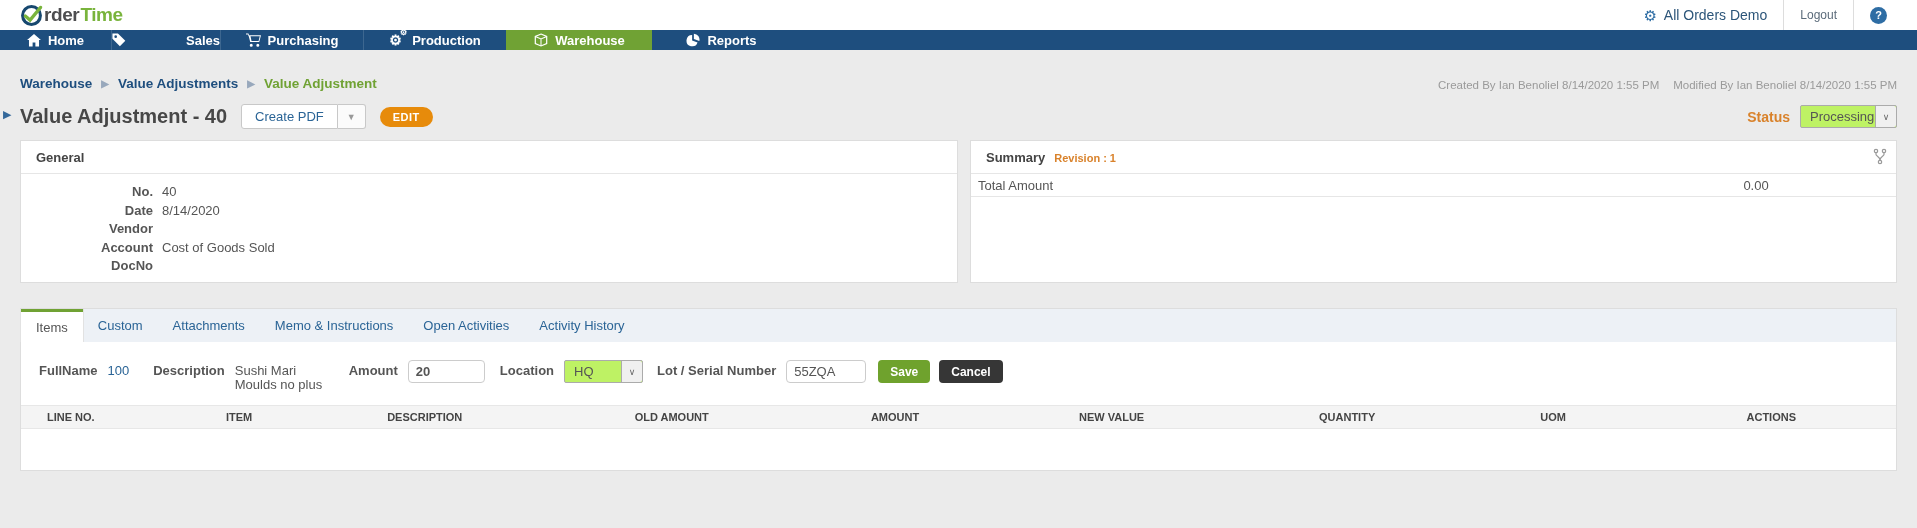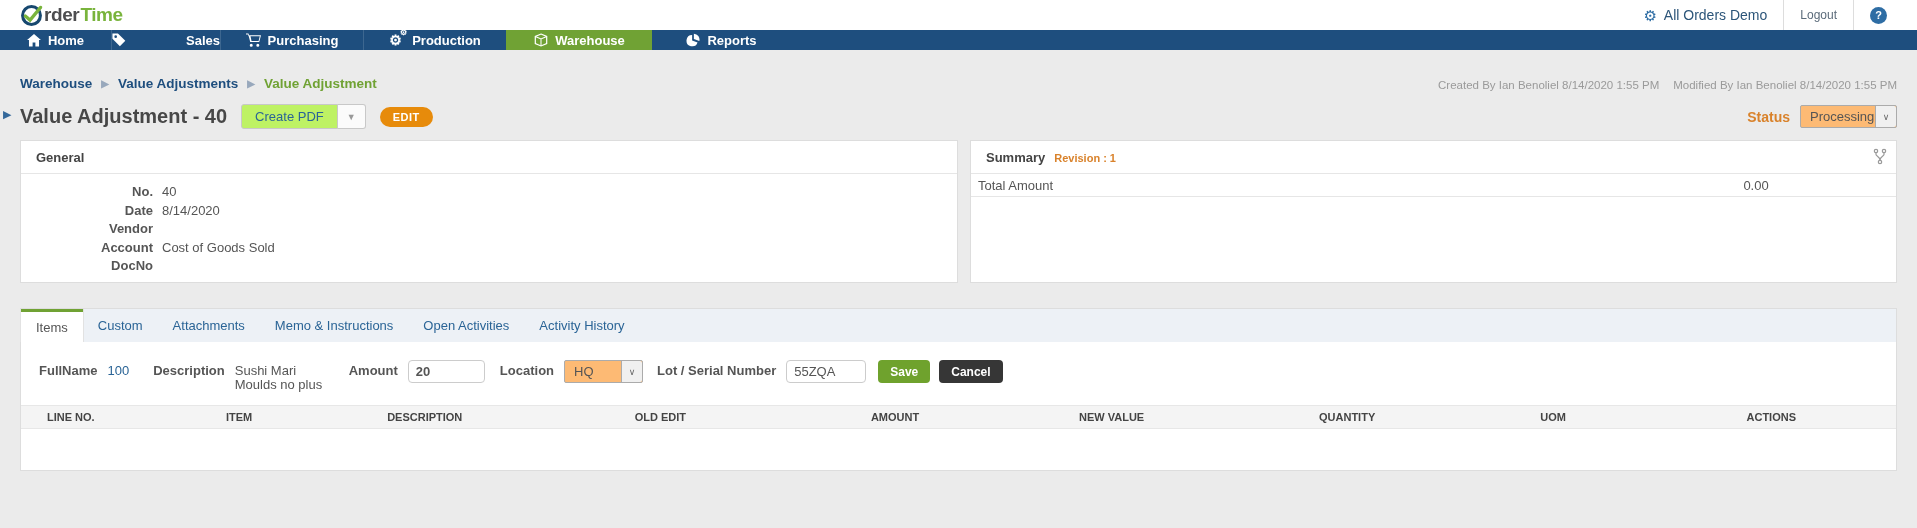--- a/index.html
+++ b/index.html
@@ -41,27 +41,27 @@
   .breadcrumb { display:flex; align-items:center; gap:9px; font-size:13.5px; font-weight:700; }
   .crumb-link { color:#1e4e7e; cursor:pointer; }
   .crumb-sep { color:#98a8bc; font-size:10px; }
   .crumb-current { color:#70a234; }
   .meta { font-size:11.5px; color:#9a9a9a; display:flex; gap:14px; }
 
   .title-row { position:relative; margin-top:13px; display:flex; align-items:center; }
   .collapse-arrow { position:absolute; left:-17px; top:4px; color:#34689a; font-size:11px; cursor:pointer; }
   .page-title { font-size:20px; font-weight:700; color:#474747; }
   .btn-split { display:flex; margin-left:14px; cursor:pointer; }
-  .btn-split .main { background:#bef264; border:1px solid #c8c8c8; border-radius:3px 0 0 3px; color:#2a6496; font-size:13px; padding:4px 13px; }
+  .btn-split .main { background:#ffffff; border:1px solid #c8c8c8; border-radius:3px 0 0 3px; color:#2a6496; font-size:13px; padding:4px 13px; }
   .btn-split .caret { background:#fbfbfb; border:1px solid #c8c8c8; border-left:none; border-radius:0 3px 3px 0; color:#999; font-size:9px; display:flex; align-items:center; padding:0 9px; }
   .edit-badge { margin-left:14px; background:#e78b0b; color:#fff; font-size:11px; font-weight:700; letter-spacing:0.5px; padding:4px 13px; border-radius:10px; cursor:pointer; }
   .status-group { margin-left:auto; display:flex; align-items:center; gap:10px; }
   .status-label { color:#d9822b; font-size:14px; font-weight:700; }
 
-  .fake-select { display:flex; align-items:stretch; border:1px solid #ababab; border-radius:2px; background:#fdba74; height:23px; cursor:pointer; }
+  .fake-select { display:flex; align-items:stretch; border:1px solid #ababab; border-radius:2px; background:#bef264; height:23px; cursor:pointer; }
   .fake-select .sel-text { font-size:13px; color:#555; display:flex; align-items:center; padding:0 9px; }
   .fake-select .sel-caret { border-left:1px solid #ababab; background:#f0f0f0; width:21px; display:flex; align-items:center; justify-content:center; color:#666; font-size:9px; border-radius:0 2px 2px 0; }
   .status-select .sel-text { width:74px; }
 
   
   .panels { display:flex; gap:12px; margin-top:11px; }
   .panel { background:#fff; border:1px solid #ddd; height:143px; }
   .panel-general { width:938px; }
   .panel-summary { flex:1; position:relative; }
   .panel-head { display:flex; align-items:center; padding:9px 15px 8px 15px; border-bottom:1px solid #e6e6e6; }
@@ -298,21 +298,21 @@
           <col style="width:12.8%">
           <col style="width:11.8%">
           <col style="width:11.0%">
           <col style="width:8.4%">
       </colgroup>
       <thead>
         <tr>
           <th>LINE NO.</th>
           <th>ITEM</th>
           <th>DESCRIPTION</th>
-          <th>OLD EDIT</th>
+          <th>OLD AMOUNT</th>
           <th>AMOUNT</th>
           <th>NEW VALUE</th>
           <th>QUANTITY</th>
           <th>UOM</th>
           <th>ACTIONS</th>
         </tr>
       </thead>
       <tbody>
         <tr class="empty-row">
             <td colspan="9"></td>

